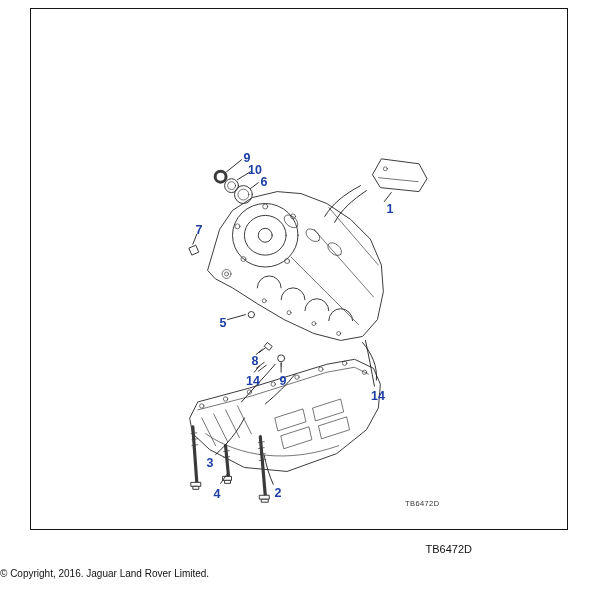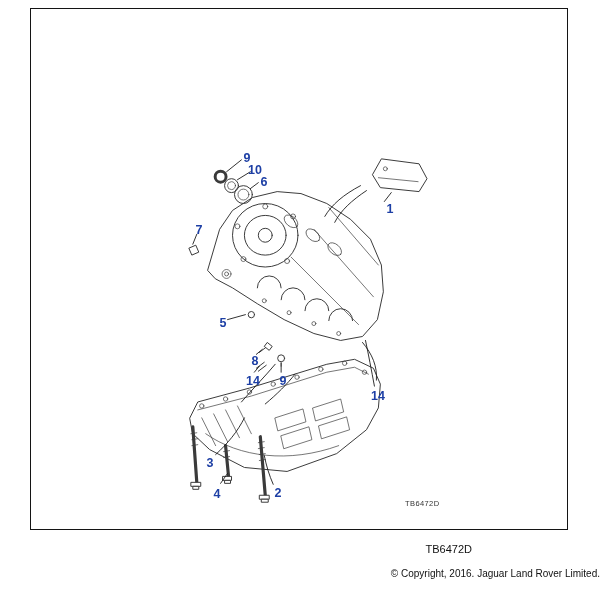--- a/index.html
+++ b/index.html
@@ -24,21 +24,21 @@
     user-select:none;white-space:nowrap;
   }
   .frame-code{
     position:absolute;left:374px;top:490px;font-size:7.5px;color:#333;
     letter-spacing:.4px;
   }
   .code-below{
     position:absolute;top:543px;right:128px;font-size:11px;color:#111;
   }
   .copyright{
-    position:absolute;top:568px;left:0;width:100%;text-align:right;
+    position:absolute;top:568px;left:0;width:100%;text-align:left;
     font-size:10px;color:#111;
   }
   
   .ln{stroke:var(--line);fill:none;stroke-width:1;stroke-linecap:round;stroke-linejoin:round;}
   .ln2{stroke:var(--line);fill:none;stroke-width:.7;stroke-linecap:round;stroke-linejoin:round;}
   .ld{stroke:var(--leader);fill:none;stroke-width:.9;stroke-linecap:round;}
   .thick{stroke:var(--line);fill:none;stroke-width:3;stroke-linecap:round;}
   .shaft{stroke:var(--line);fill:none;stroke-width:3.2;stroke-linecap:round;}
   .fillp{fill:#fff;stroke:var(--line);stroke-width:1;stroke-linejoin:round;}
 </style>

